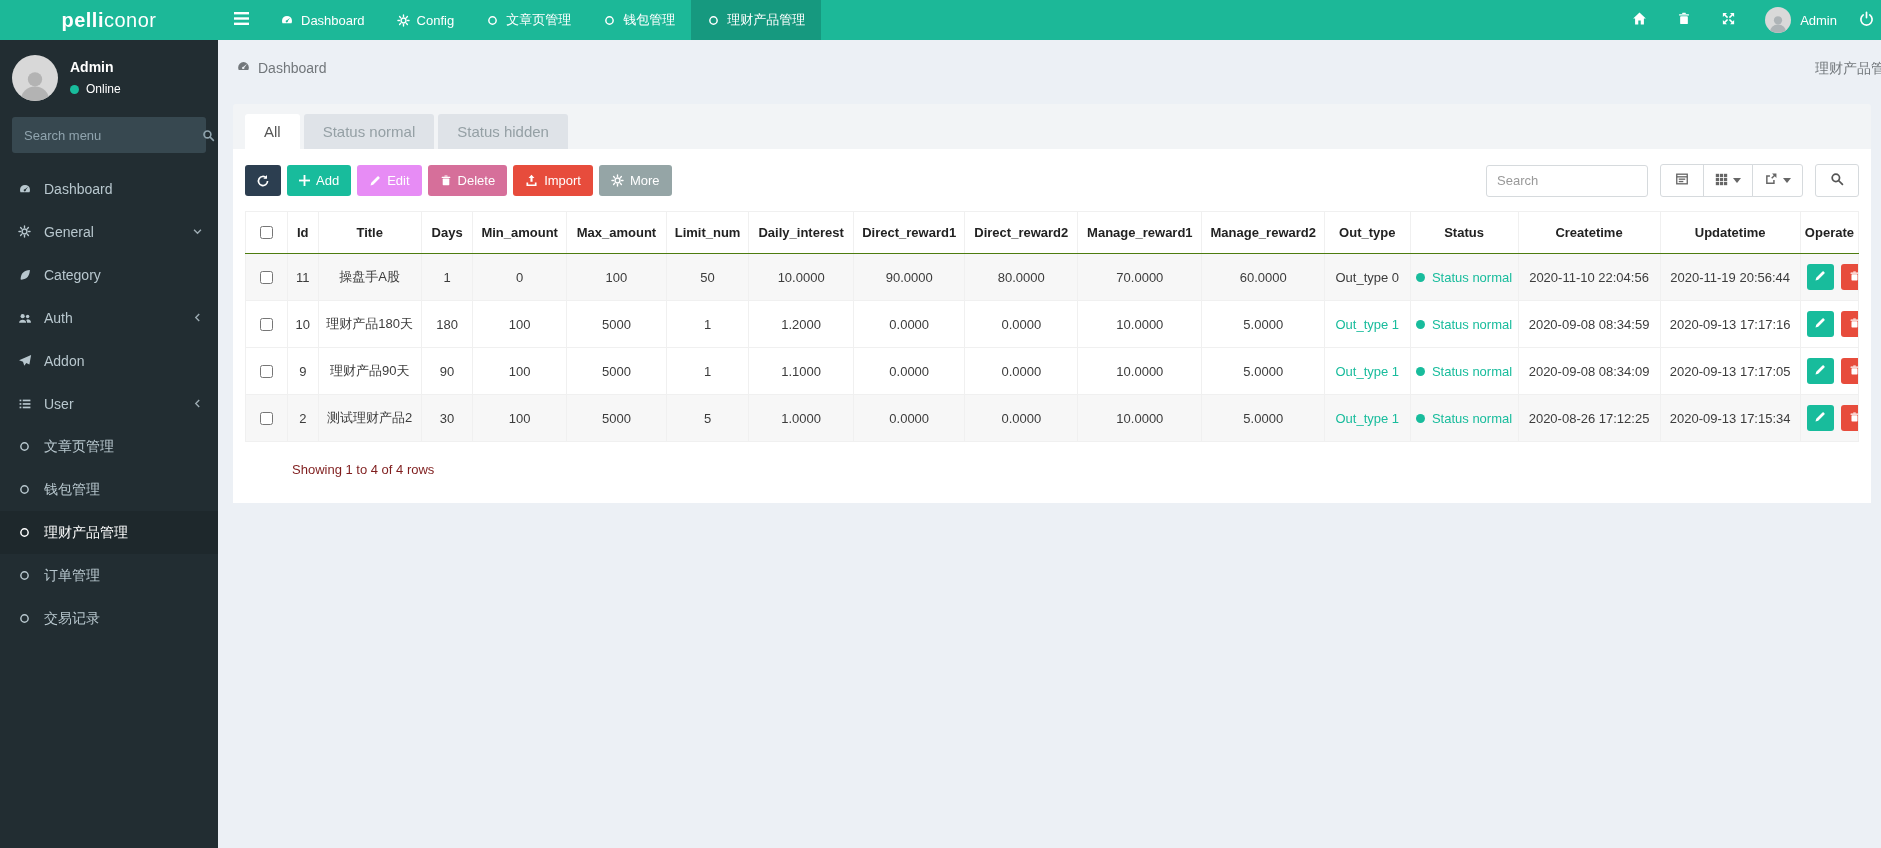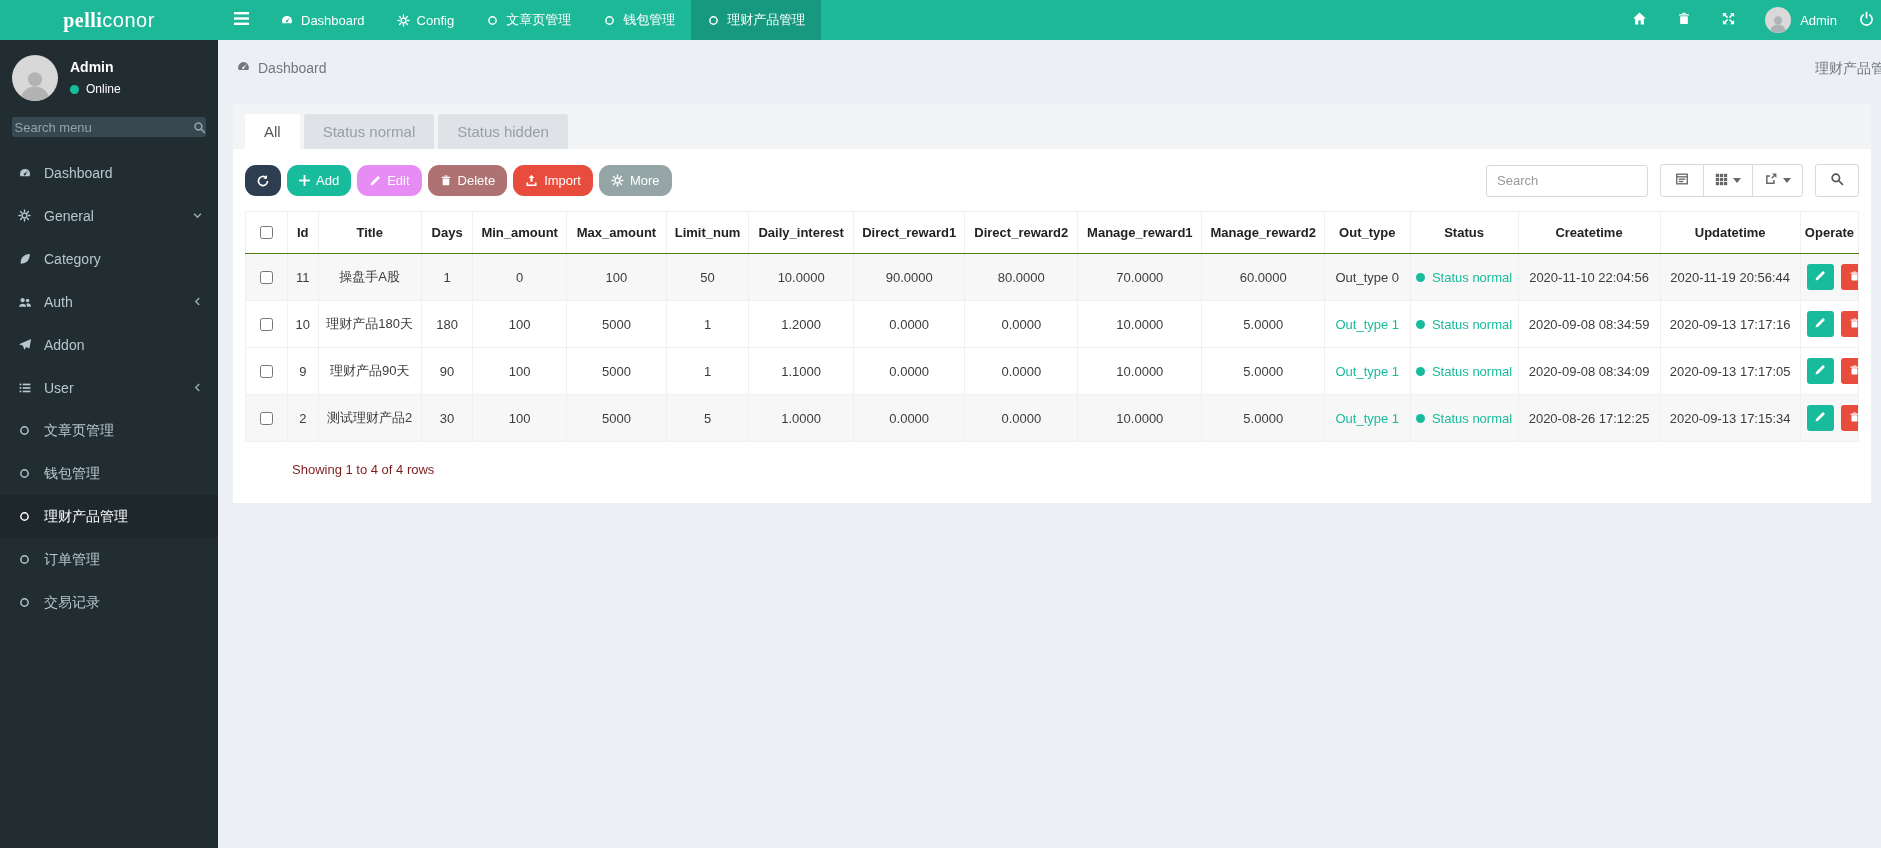--- a/index.html
+++ b/index.html
@@ -3,21 +3,21 @@
 <meta charset="utf-8">
 <style>
   html,body{margin:0;padding:0;width:1881px;height:848px;overflow:hidden;
     font-family:"Liberation Sans","DejaVu Sans",sans-serif;background:#ecf0f5;}
   *{box-sizing:border-box;}
   [data-interactable="true"]{cursor:pointer;}
 
   
   .navbar{height:40px;background:#1cb898;display:flex;align-items:stretch;color:#fff;}
   .logo{width:218px;display:flex;align-items:center;justify-content:center;font-size:20px;letter-spacing:.5px;}
-  .logo b{font-weight:700;font-family:Liberation Serif, serif;}
+  .logo b{font-weight:700;}
   .hamburger{width:46px;display:flex;align-items:center;justify-content:center;}
   .nav-tabs{display:flex;align-items:stretch;}
   .nav-item{display:flex;align-items:center;gap:7px;padding:0 16px;font-size:13px;}
   .nav-item.active{background:#16997f;}
   .nav-item .nico{display:flex;align-items:center;}
   .nav-right{margin-left:auto;display:flex;align-items:center;}
   .nav-ico{padding:0 15px;height:40px;display:flex;align-items:center;}
   .nav-user{display:flex;align-items:center;gap:9px;padding:0 10px 0 14px;}
   .avatar-sm{width:26px;height:26px;border-radius:50%;background:#d9d9d9;overflow:hidden;display:flex;align-items:flex-end;justify-content:center;}
   .nav-user-label{font-size:13px;}
@@ -28,21 +28,21 @@
   .sidebar{width:218px;background:#222d32;flex:none;color:#b8c7ce;}
   .main{flex:1;position:relative;min-width:0;}
 
   
   .user-panel{display:flex;gap:12px;padding:15px 12px 12px 12px;}
   .user-avatar{width:46px;height:46px;border-radius:50%;background:#d8d8d8;overflow:hidden;display:flex;align-items:flex-end;justify-content:center;flex:none;}
   .user-meta{padding-top:4px;}
   .user-name{color:#fff;font-weight:bold;font-size:14px;margin-bottom:7px;}
   .user-status{color:#fff;font-size:12px;display:flex;align-items:center;gap:7px;}
   .dot-online{width:9px;height:9px;border-radius:50%;background:#18bc9c;display:inline-block;}
-  .sidebar-search{margin:4px 12px 14px 12px;background:#374850;border-radius:3px;height:20px;display:flex;align-items:center;padding:0 10px;justify-content:center;}
+  .sidebar-search{margin:4px 12px 14px 12px;background:#374850;border-radius:3px;height:36px;display:flex;align-items:center;padding:0 10px;}
   .sidebar-search input{flex:1;background:transparent;border:none;outline:none;color:#ccc;font-size:13px;font-family:inherit;}
   .sidebar-search input::placeholder{color:#90a4ae;}
   .sidebar-search .sico{color:#90a4ae;display:flex;}
   .menu{list-style:none;margin:0;padding:0;}
   .menu-item{height:43px;display:flex;align-items:center;gap:10px;padding:0 15px;font-size:14px;color:#b8c7ce;}
   .menu-item .mi{width:19px;display:flex;justify-content:center;color:#b8c7ce;flex:none;}
   .menu-item.active{background:#1e282c;color:#fff;}
   .menu-item.active .mi{color:#fff;}
   .menu-item .chev{margin-left:auto;display:flex;color:#9eadb4;}
 
@@ -53,26 +53,26 @@
 
   
   .panel{margin:8px 10px 0 15px;}
   .panel-heading{background:#f2f4f6;padding:10px 12px 0 12px;display:flex;gap:4px;border-radius:3px 3px 0 0;}
   .tab{padding:9px 19px;font-size:15px;color:#95a0a5;background:#dfe3e8;border-radius:3px 3px 0 0;}
   .tab.active{background:#fff;color:#555;}
   .panel-body{background:#fff;padding:13px 12px 26px 12px;}
 
   
   .toolbar{display:flex;align-items:center;margin:2px 0 14px 0;}
-  .btn{height:31px;border:none;border-radius:11px;color:#fff;font-size:13px;display:inline-flex;align-items:center;gap:6px;padding:0 12px;margin-right:6px;font-family:inherit;}
+  .btn{height:31px;border:none;border-radius:3px;color:#fff;font-size:13px;display:inline-flex;align-items:center;gap:6px;padding:0 12px;margin-right:6px;font-family:inherit;}
   .btn .bico{display:flex;align-items:center;}
   .btn-refresh{background:#2c3e50;width:36px;justify-content:center;padding:0;}
   .btn-add{background:#18bc9c;}
   .btn-edit{background:#d946ef;opacity:.62;}
-  .btn-delete{background:#7f1d1d;opacity:.62;}
+  .btn-delete{background:#be185d;opacity:.62;}
   .btn-import{background:#e74c3c;}
   .btn-more{background:#95a5a6;}
   .toolbar-right{margin-left:auto;display:flex;align-items:center;}
   .search-input{width:162px;height:32px;border:1px solid #d6dadd;border-radius:3px;padding:0 10px;font-size:13px;color:#555;outline:none;font-family:inherit;}
   .search-input::placeholder{color:#999;}
   .btn-grp{display:flex;margin-left:12px;}
   .wbtn{height:33px;min-width:44px;background:#fff;border:1px solid #d6dadd;color:#666;display:inline-flex;align-items:center;justify-content:center;gap:5px;padding:0 11px;margin-left:-1px;}
   .wbtn:first-child{border-radius:3px 0 0 3px;margin-left:0;}
   .wbtn:last-child{border-radius:0 3px 3px 0;}
   .wbtn.single{border-radius:3px;margin-left:12px;}

